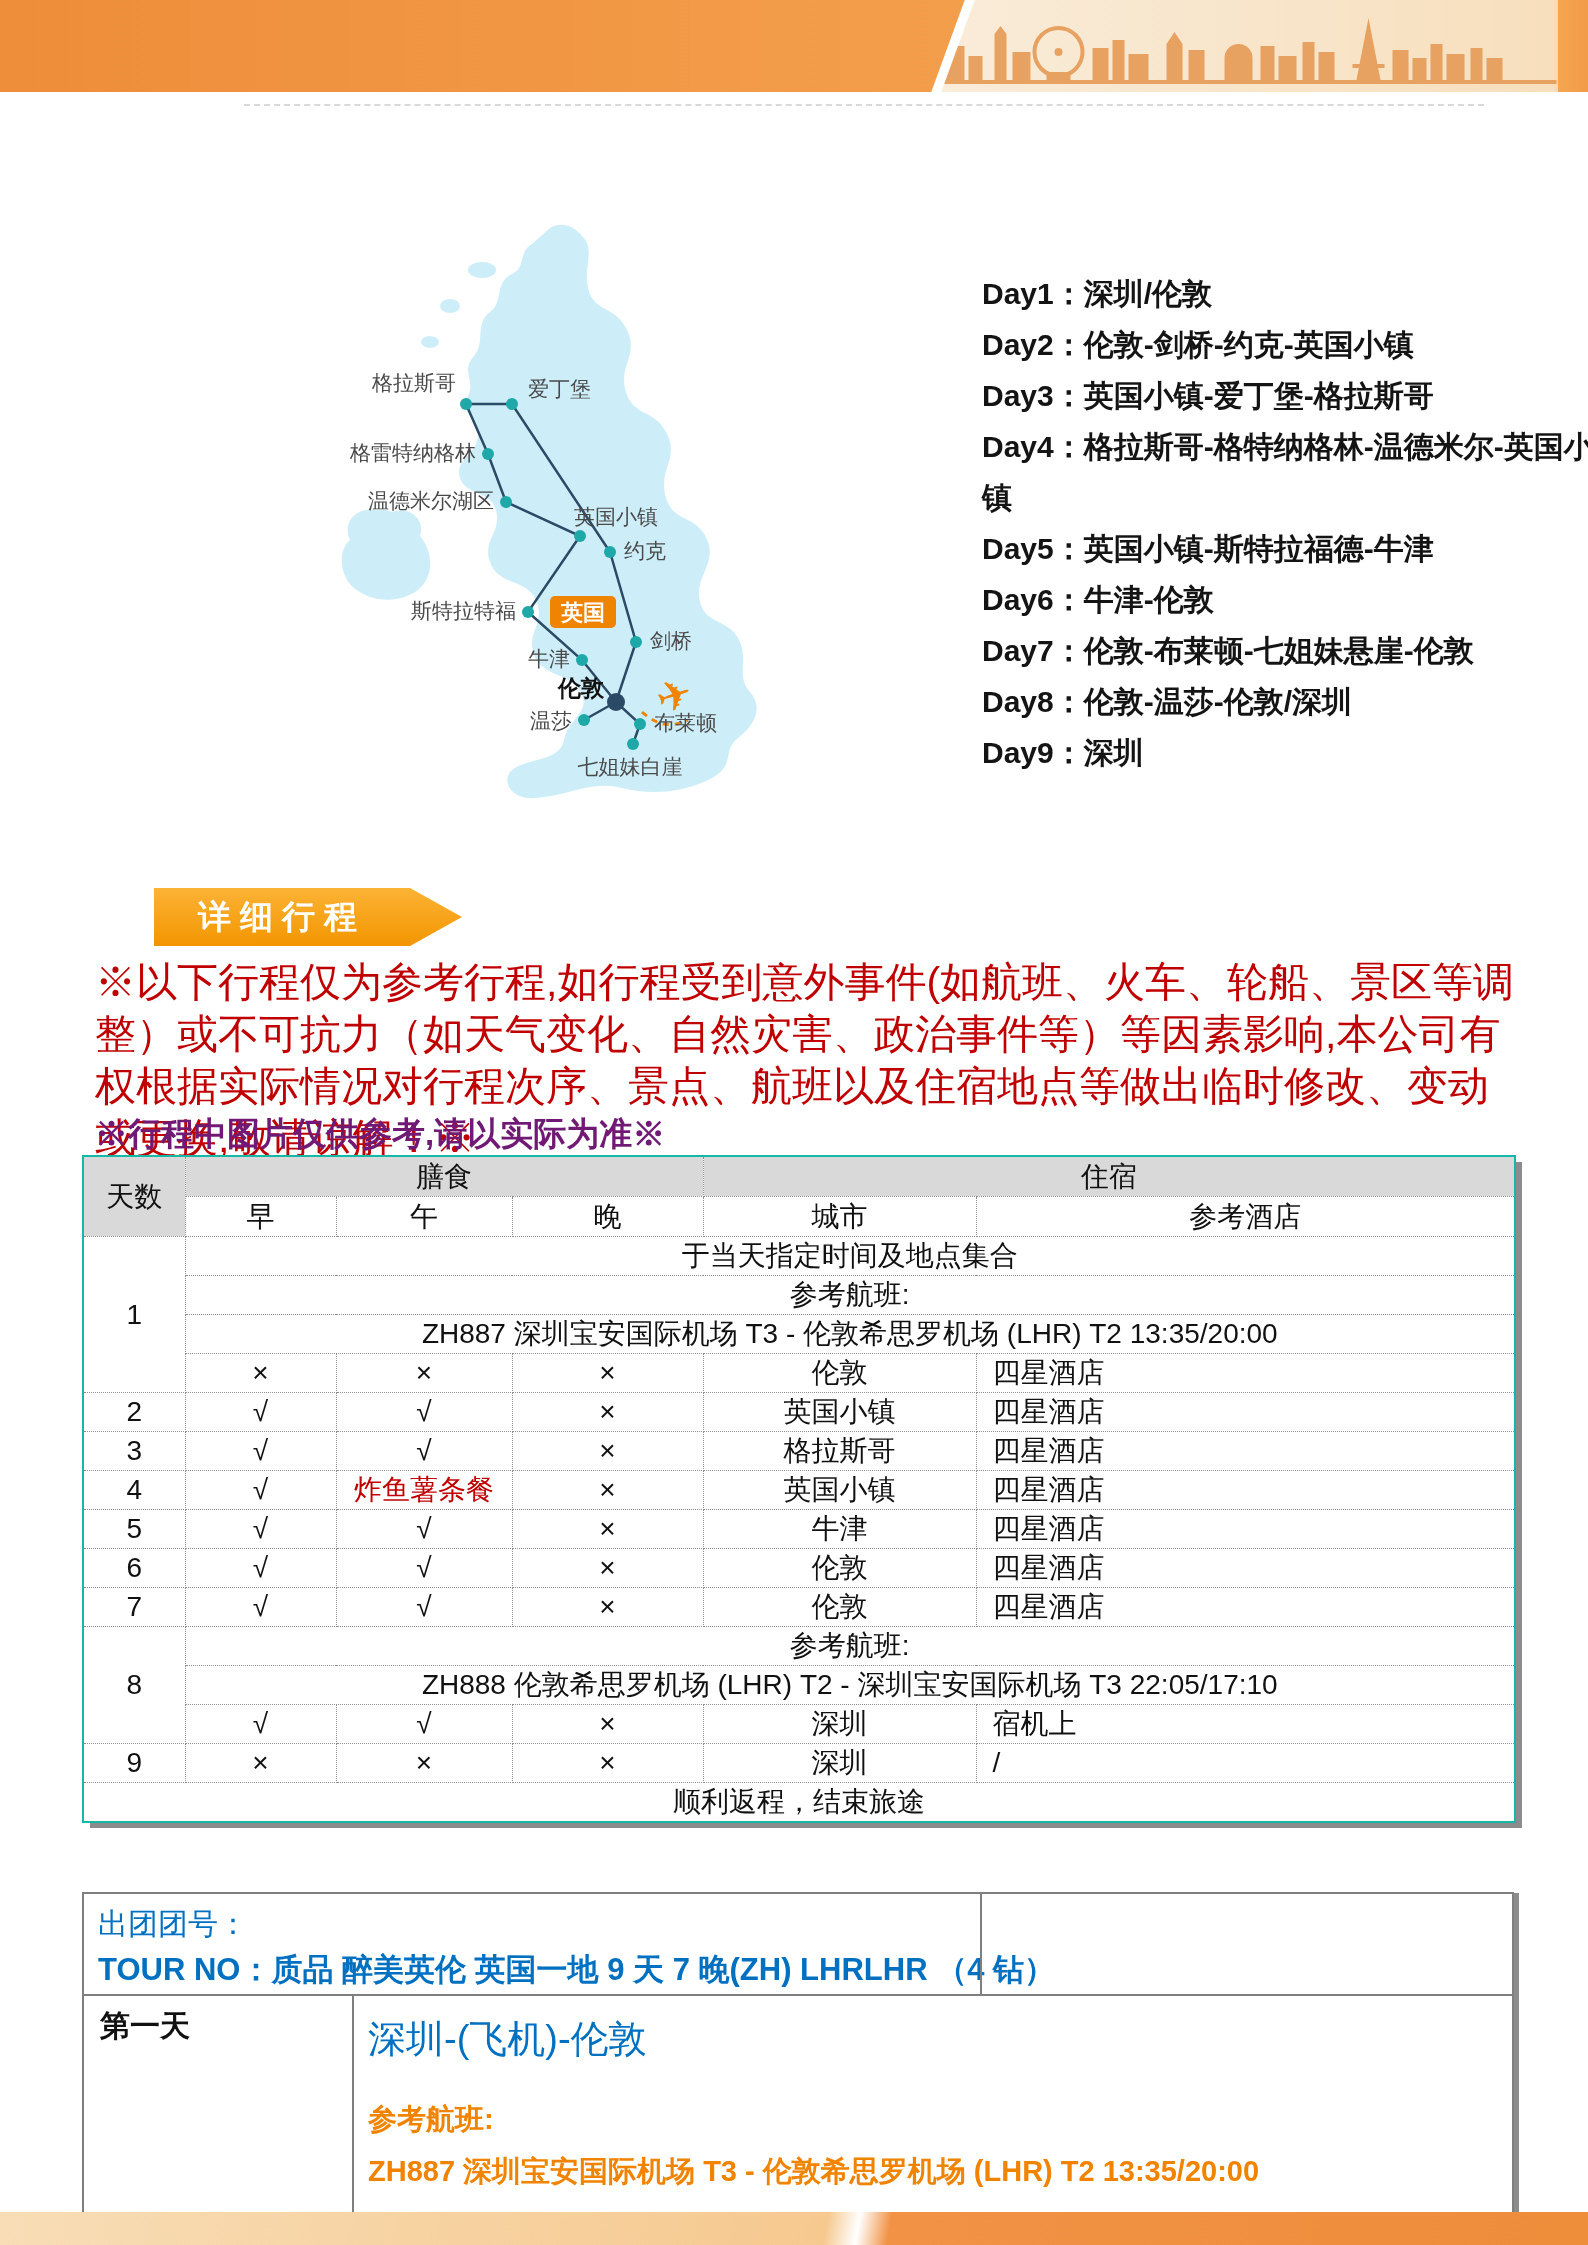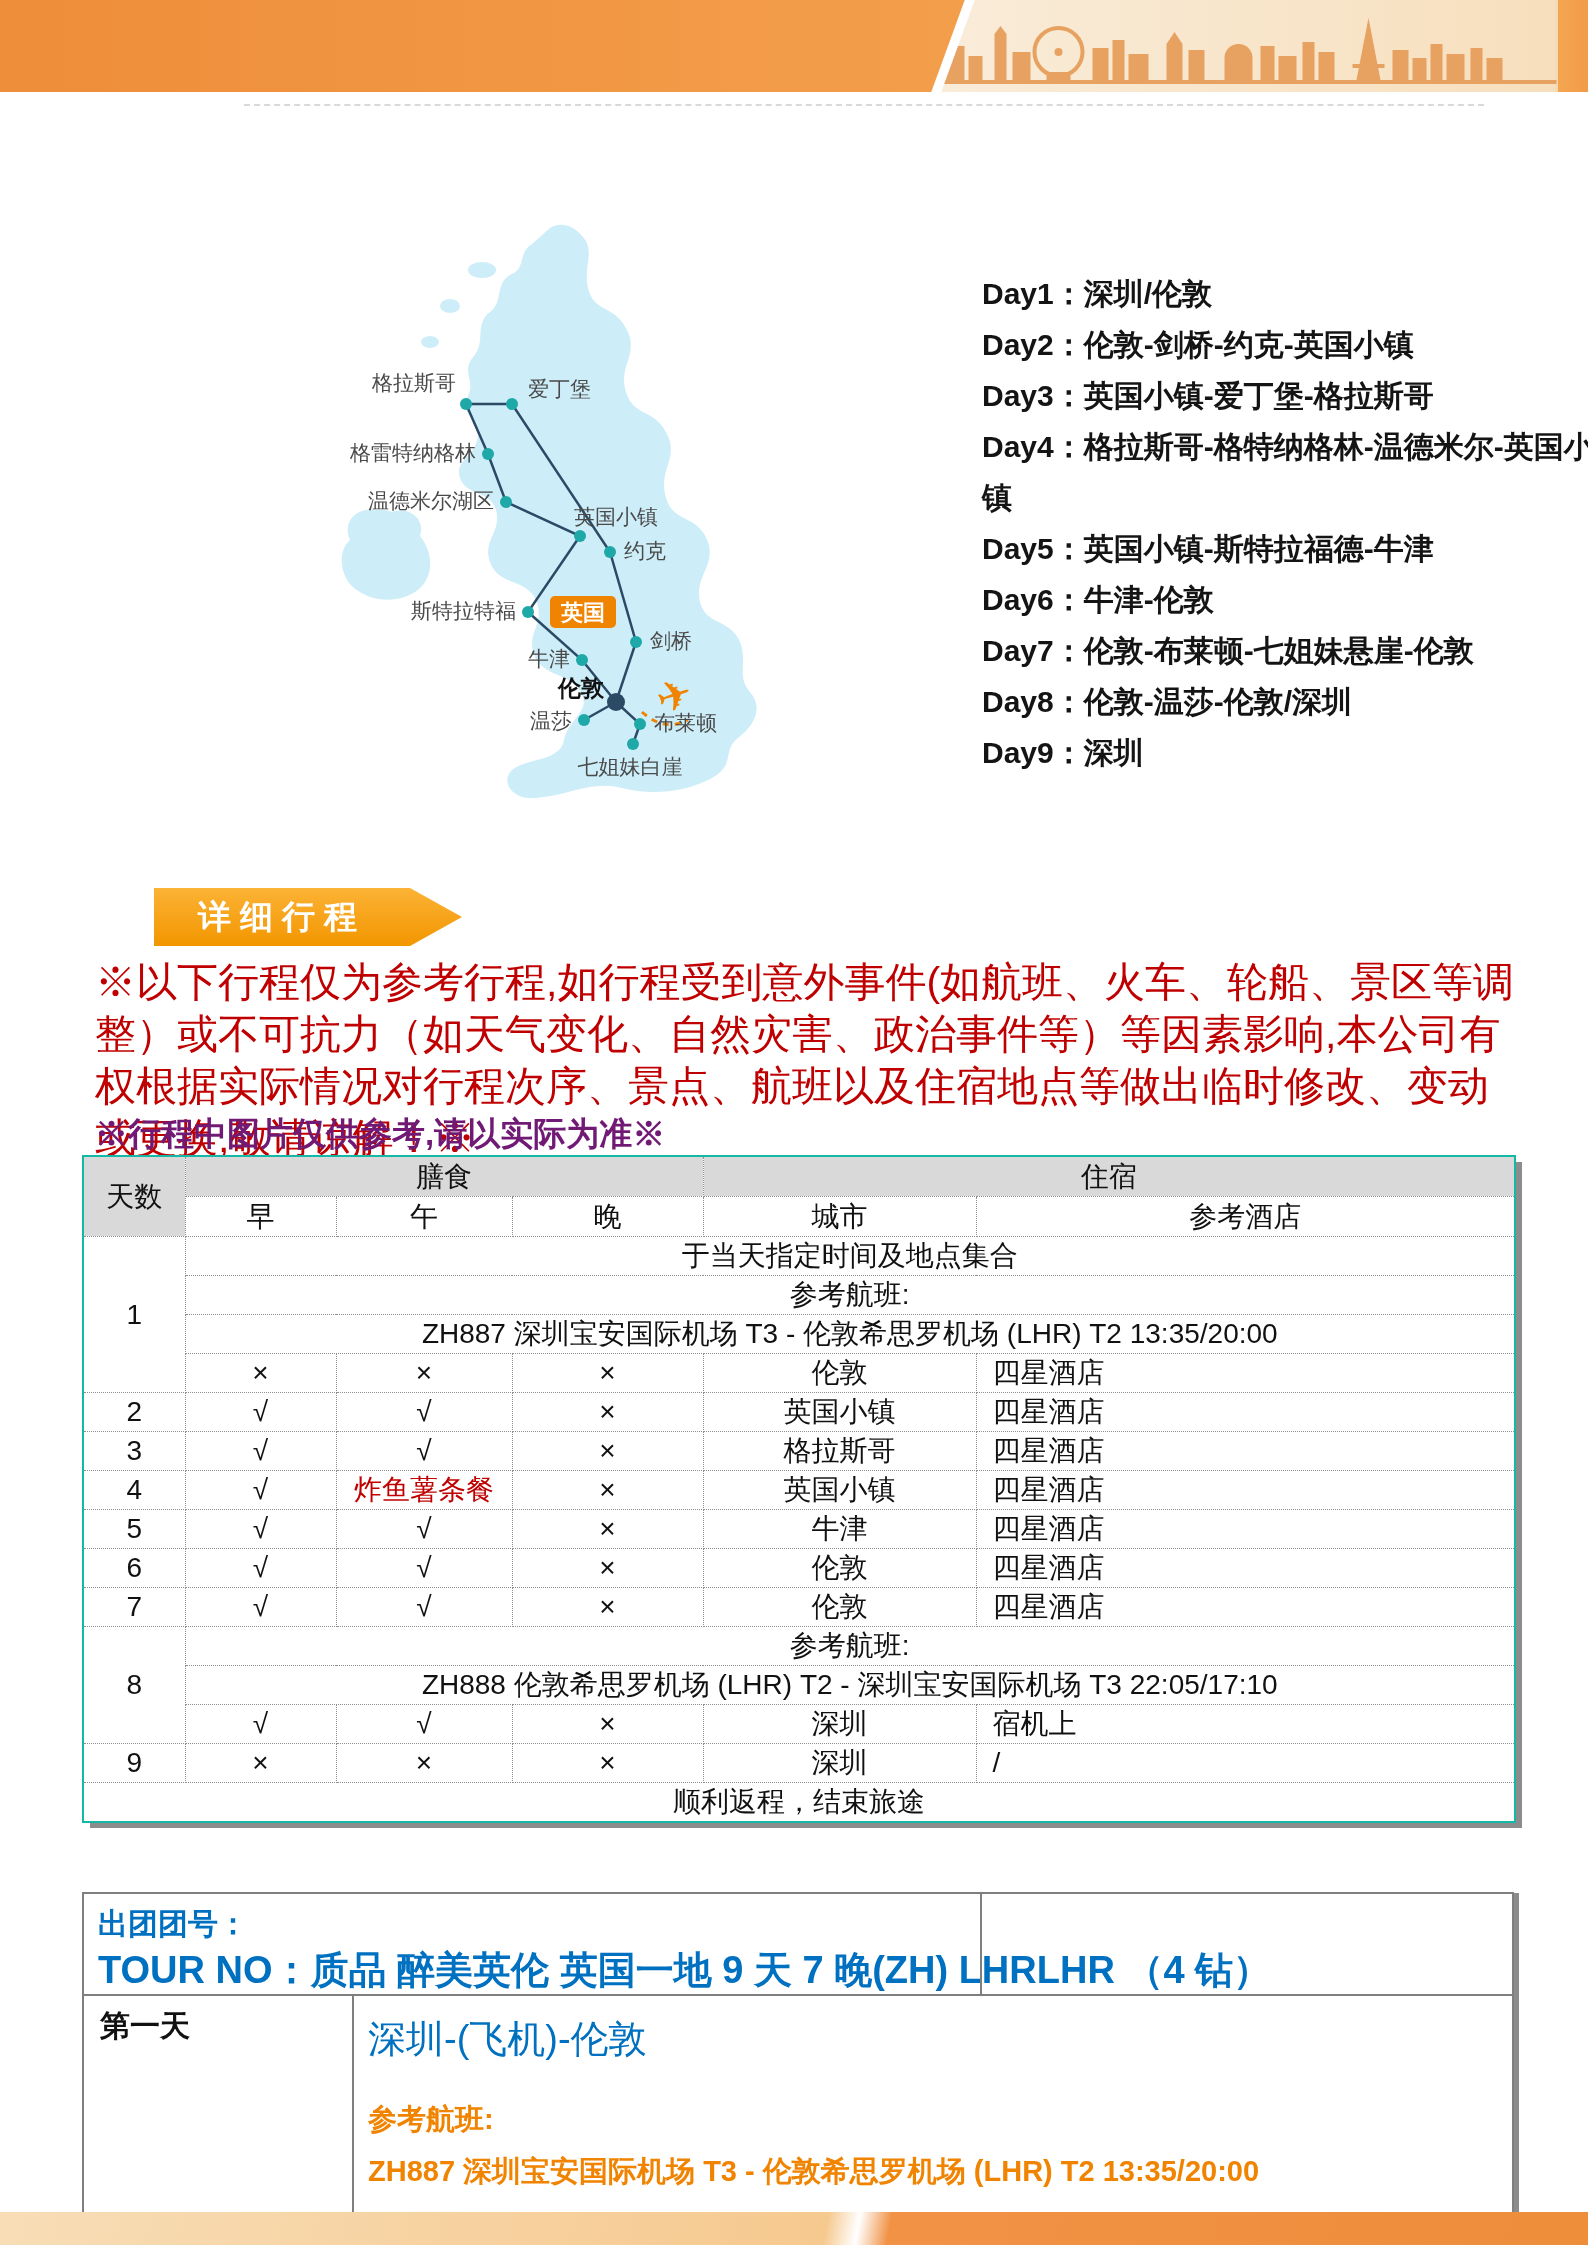--- a/index.html
+++ b/index.html
@@ -51,23 +51,23 @@
   .schedule th { height:39px; line-height:39px; }
   .schedule .gray { background:#d9d9d9; }
   .schedule .hotel-cell { text-align:left; padding-left:16px;margin-top:8px; }
   .schedule .meal-red { color:#c00000; }
 
   
   .tour-box { position:absolute; left:82px; top:1892px; width:1432px; height:353px;
               border:2px solid #7f7f7f; border-bottom:none; background:#fff;
               box-shadow:6px 0 0 -1px #8c8c8c; }
   .tour-row1 { position:absolute; left:14px; top:8px; height:44px; line-height:44px;
-               color:#0070c0; font-size:30px; font-weight:700; }
+               color:#0070c0; font-size:30px; font-weight:400; }
   .tour-row2 { position:absolute; left:14px; top:54px; height:44px; line-height:44px;
-               color:#0070c0; font-size:38px; font-weight:700; }
+               color:#0070c0; font-size:31px; font-weight:700; }
   .tour-vline { position:absolute; left:896px; top:0; height:100px; border-left:2px solid #7f7f7f; }
   .tour-hline { position:absolute; left:0; top:100px; width:100%; border-top:2px solid #7f7f7f; }
   .tour-day-col { position:absolute; left:0; top:100px; width:270px; height:253px;
                   border-right:2px solid #7f7f7f; padding:12px 0 0 16px;
                   font-size:30px; font-weight:700; color:#111; }
   .tour-content { position:absolute; left:270px; top:100px; width:1160px; height:253px; }
   .tour-title { position:absolute; left:14px; top:20px; color:#0070c0; font-size:38px; font-weight:400; }
   .tour-flight-label { position:absolute; left:14px; top:106px; color:#f08300; font-size:29px; font-weight:700; }
   .tour-flight { position:absolute; left:14px; top:158px; color:#f08300; font-size:29px; font-weight:700; }
 

